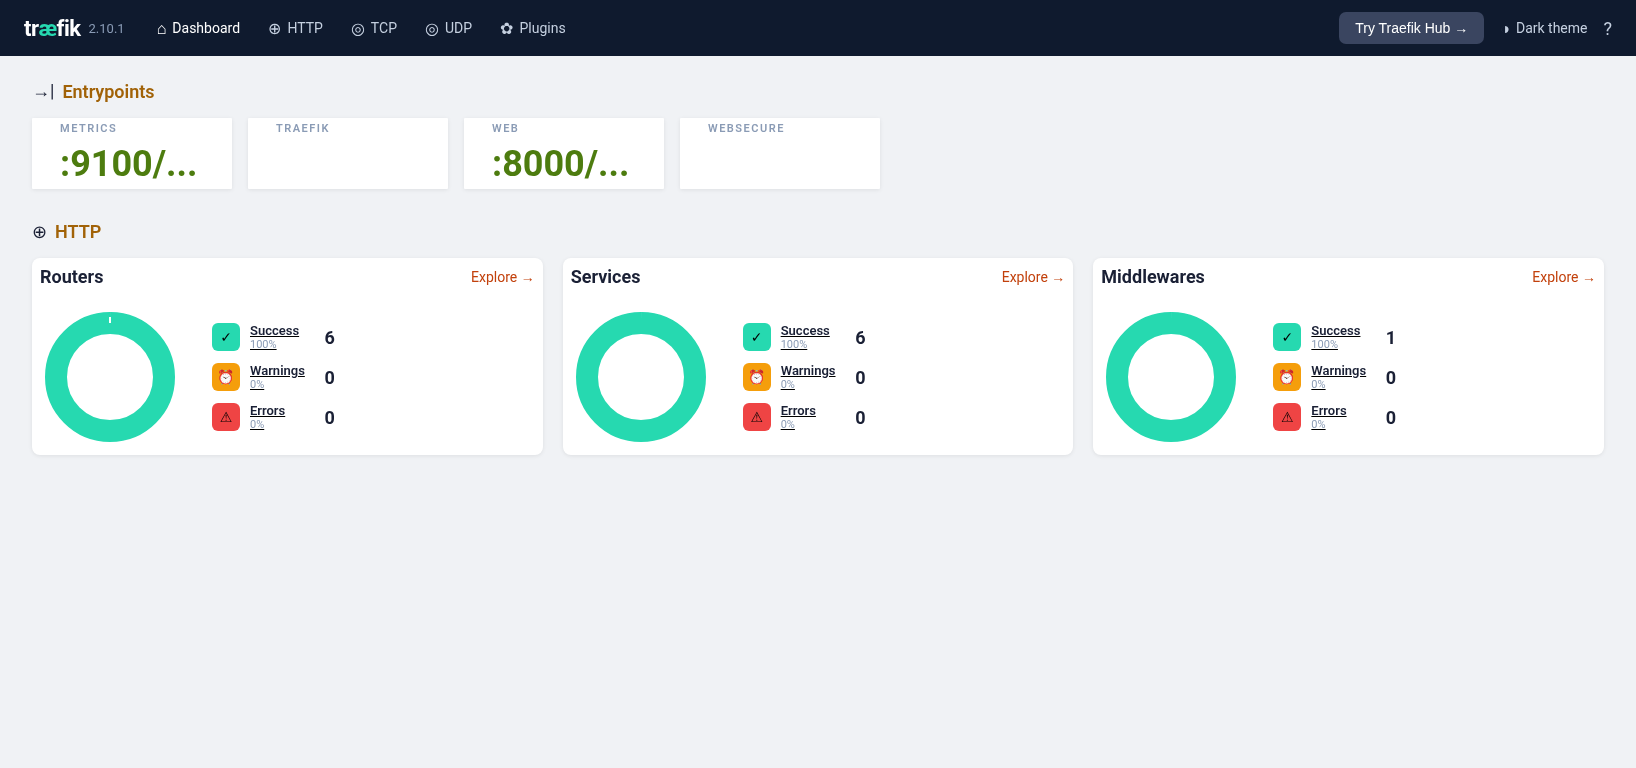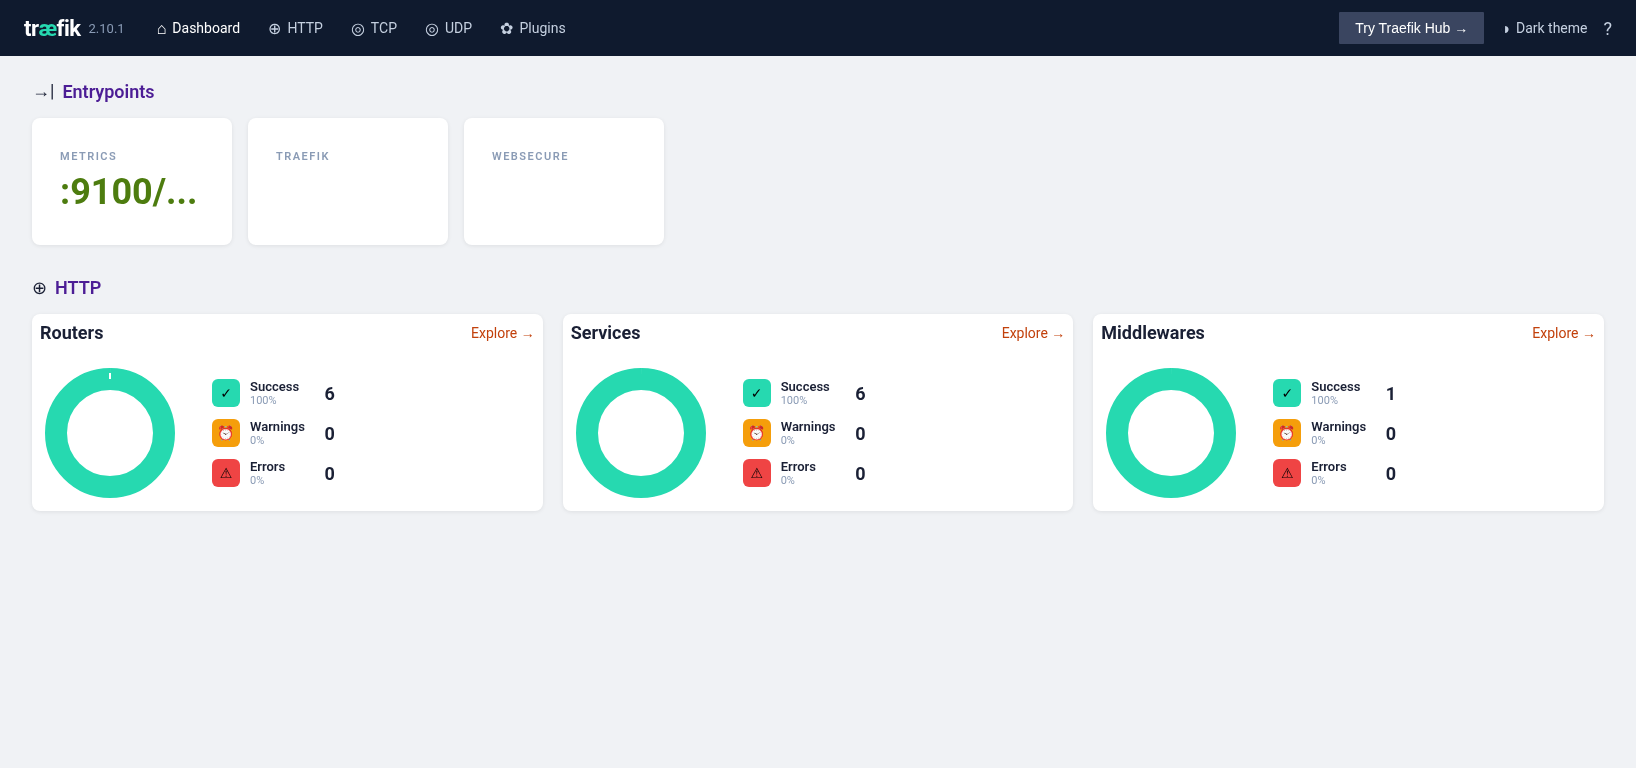--- a/index.html
+++ b/index.html
@@ -51,21 +51,21 @@
     .nav-right {
       display: flex;
       align-items: center;
       gap: 16px;
     }
     .btn-hub {
       background: #3a4560;
       color: #ffffff;
       border: none;
       padding: 8px 16px;
-      border-radius: 1px;
+      border-radius: 7px;
       font-size: 14px;
       cursor: pointer;
       display: flex;
       align-items: center;
       gap: 6px;
     }
     .dark-theme-toggle {
       color: #c5d0e0;
       font-size: 14px;
       display: flex;
@@ -85,34 +85,34 @@
     
     .section-header {
       display: flex;
       align-items: center;
       gap: 8px;
       margin-bottom: 16px;
     }
     .section-title {
       font-size: 18px;
       font-weight: 600;
-      color: #4c1d95;
+      color: #a16207;
     }
     .section-icon { font-size: 18px; color: #1a2035; }
 
     
     .entrypoint-grid {
       display: flex;
       gap: 16px;
       margin-bottom: 32px;
     }
     .entrypoint-card {
       background: #ffffff;
-      border-radius: 8px;
-      padding: 32px 28px;
+      border-radius: 1px;
+      padding: 4px 28px;
       min-width: 200px;
       box-shadow: 0 1px 4px rgba(0,0,0,0.08);
     }
     .ep-label {
       font-size: 11px;
       font-weight: 600;
       color: #8a9bb5;
       letter-spacing: 1.5px;
       margin-bottom: 8px;
     }
@@ -187,21 +187,21 @@
       border-radius: 6px;
       display: flex;
       align-items: center;
       justify-content: center;
       font-size: 14px;
       flex-shrink: 0;
     }
     .legend-icon.success { background: #26d9b0; }
     .legend-icon.warning { background: #f59e0b; }
     .legend-icon.error { background: #ef4444; }
-    .legend-text { flex: 1; }
+    .legend-text { flex: 1; text-decoration: underline; }
     .legend-name { font-size: 13px; font-weight: 600; color: #1a2035; }
     .legend-pct { font-size: 11px; color: #8a9bb5; }
     .legend-count {
       font-size: 18px;
       font-weight: 700;
       color: #1a2035;
       min-width: 20px;
       text-align: right;
     }
   </style>
@@ -254,20 +254,24 @@
 
   <div class="entrypoint-grid">
     <div class="entrypoint-card">
       <div class="ep-label">METRICS</div>
       <div class="ep-value">:9100/...</div>
     </div>
     <div class="entrypoint-card">
       <div class="ep-label">TRAEFIK</div>
     </div>
     <div class="entrypoint-card">
+      <div class="ep-label">WEB</div>
+      <div class="ep-value">:8000/...</div>
+    </div>
+    <div class="entrypoint-card">
       <div class="ep-label">WEBSECURE</div>
     </div>
   </div>
 
   <div class="http-section">
     <div class="section-header">
       <span class="section-icon">⊕</span>
       <h2 class="section-title">HTTP</h2>
     </div>
 

